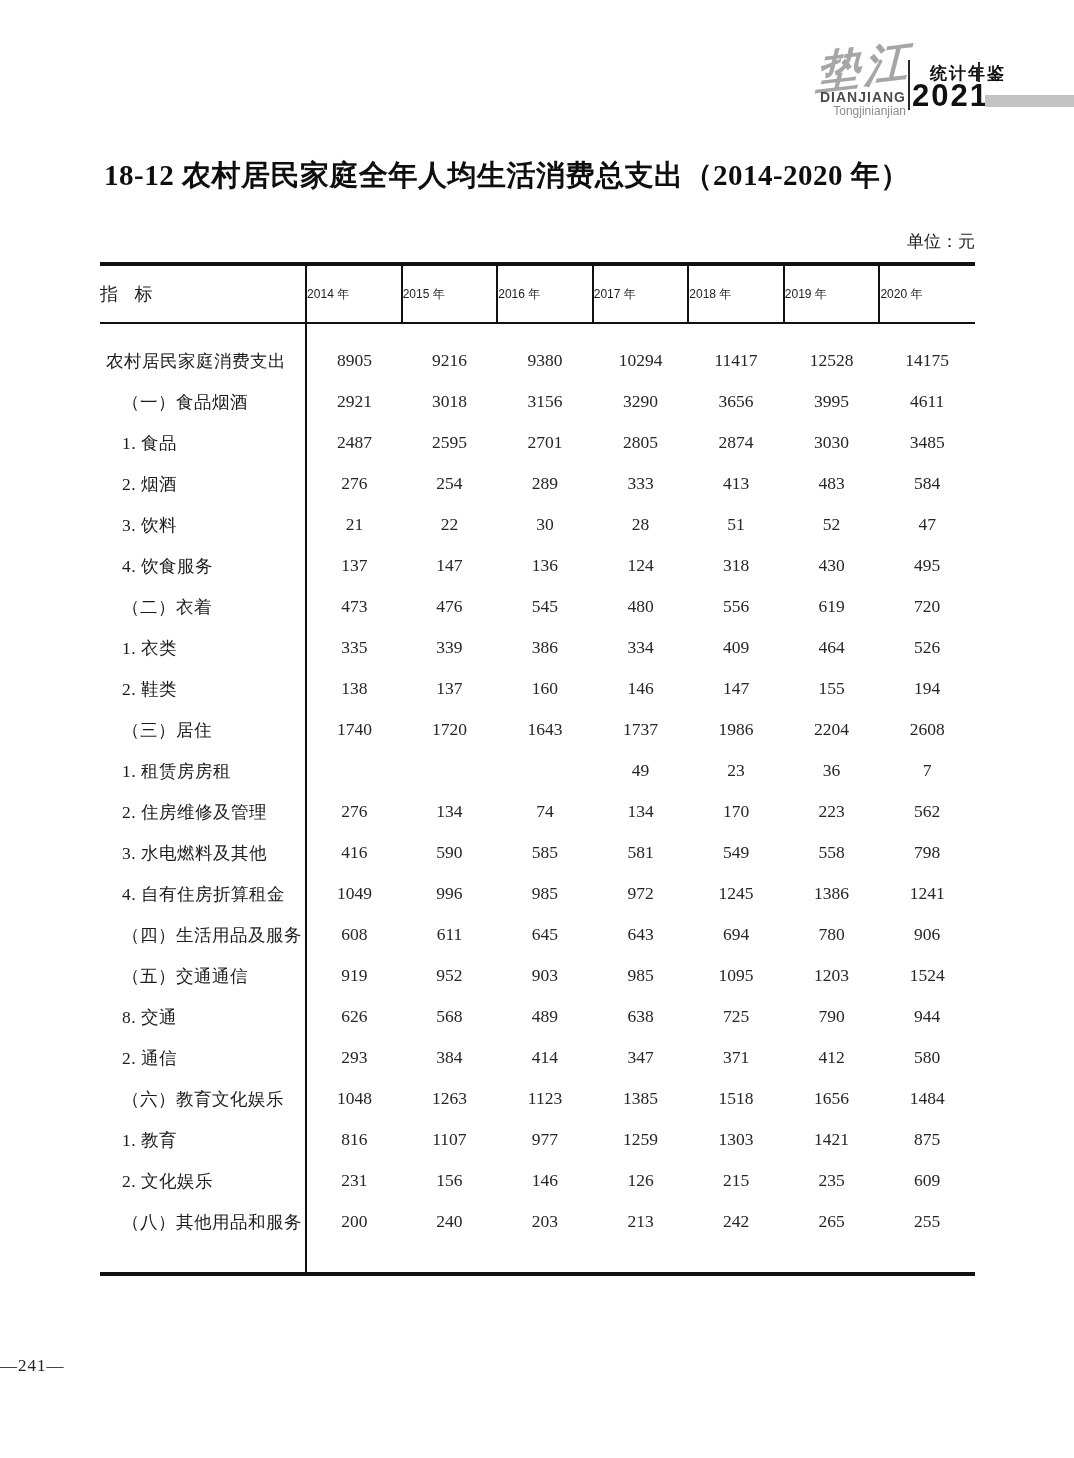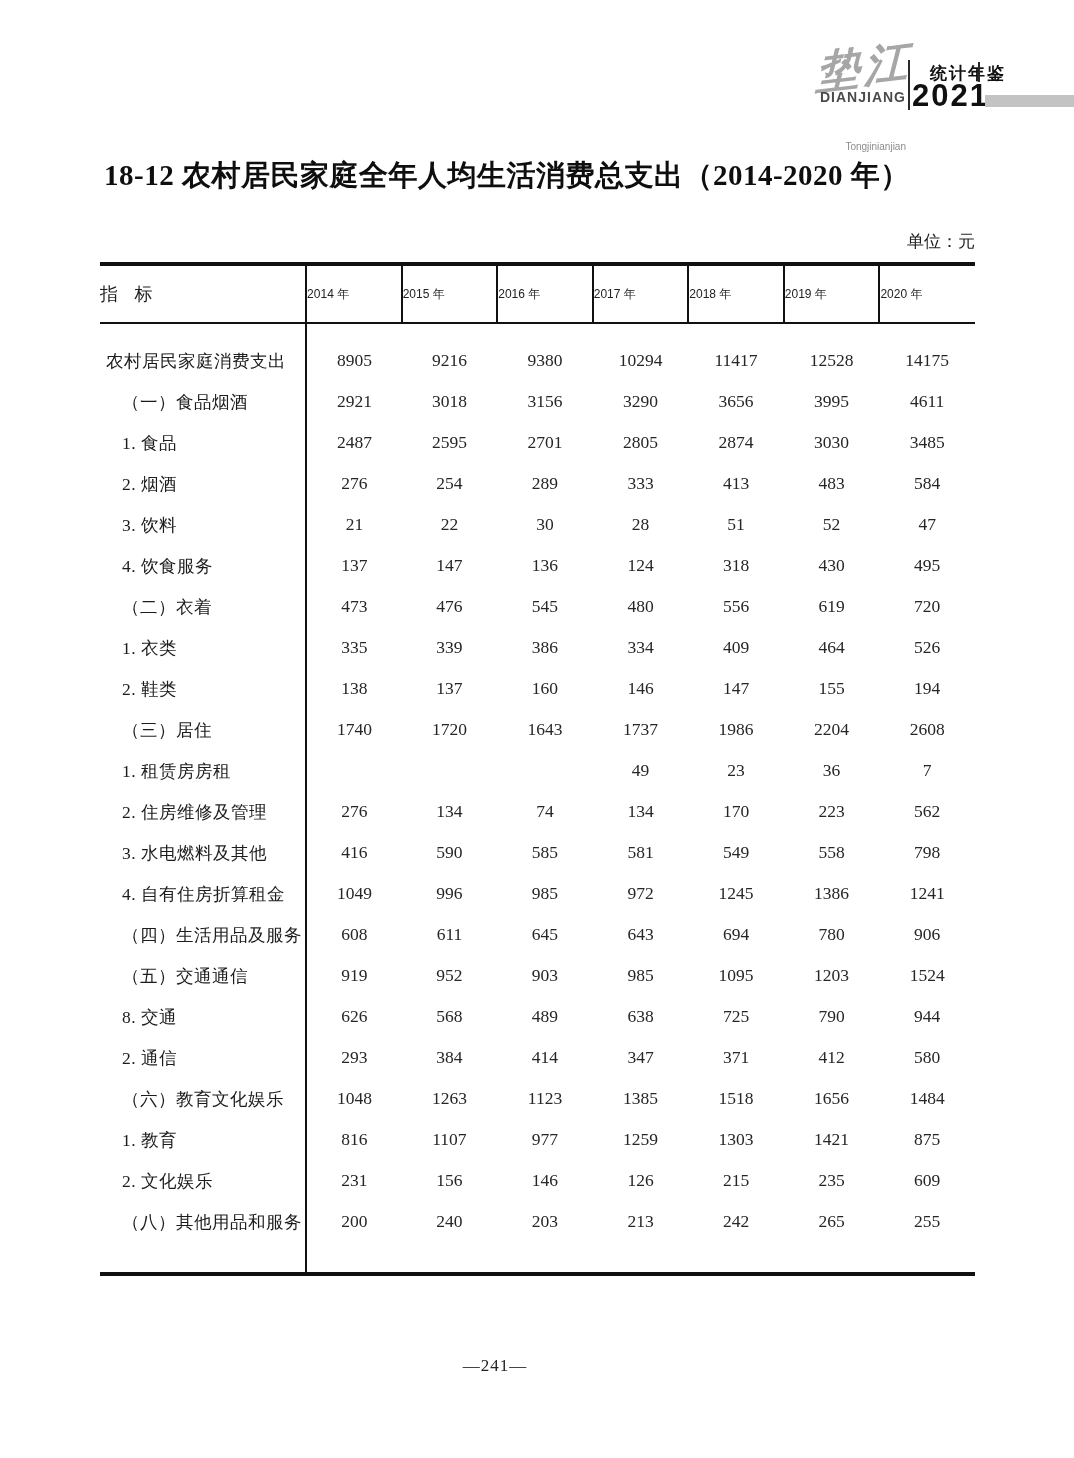--- a/index.html
+++ b/index.html
@@ -42,21 +42,21 @@
   .logo-pinyin {
     position: absolute;
     left: 0px;
     top: 40px;
     width: 90px;
     text-align: right;
     font-family: "Liberation Sans", sans-serif;
     line-height: 1.1;
   }
   .logo-pinyin .l1 { font-size: 14px; font-weight: bold; color: #4a4a4a; letter-spacing: 1px; }
-  .logo-pinyin .l2 { font-size: 10px; color: #8d8d8d; margin-top: 36px; }
+  .logo-pinyin .l2 { font-size: 12px; color: #8d8d8d; }
   .logo-divider {
     position: absolute;
     left: 92px;
     top: 10px;
     width: 2px;
     height: 50px;
     background: #2a2a2a;
   }
   .logo-yearbook-label {
     position: absolute;
@@ -175,21 +175,20 @@
   table.stat tbody td.label { border-right: 2.5px solid #111; }
   table.stat tbody tr:first-child td { padding-top: 16px; }
   table.stat tbody tr:last-child td { padding-bottom: 30px; }
 
   
   .page-number {
     position: absolute;
     left: 0;
     top: 1356px;
     width: 990px;
-    text-align: center;
     font-size: 17px;
     letter-spacing: 1px;
     color: #222;
   }
 </style>
 </head>
 <body>
 
 <div class="page">
 

